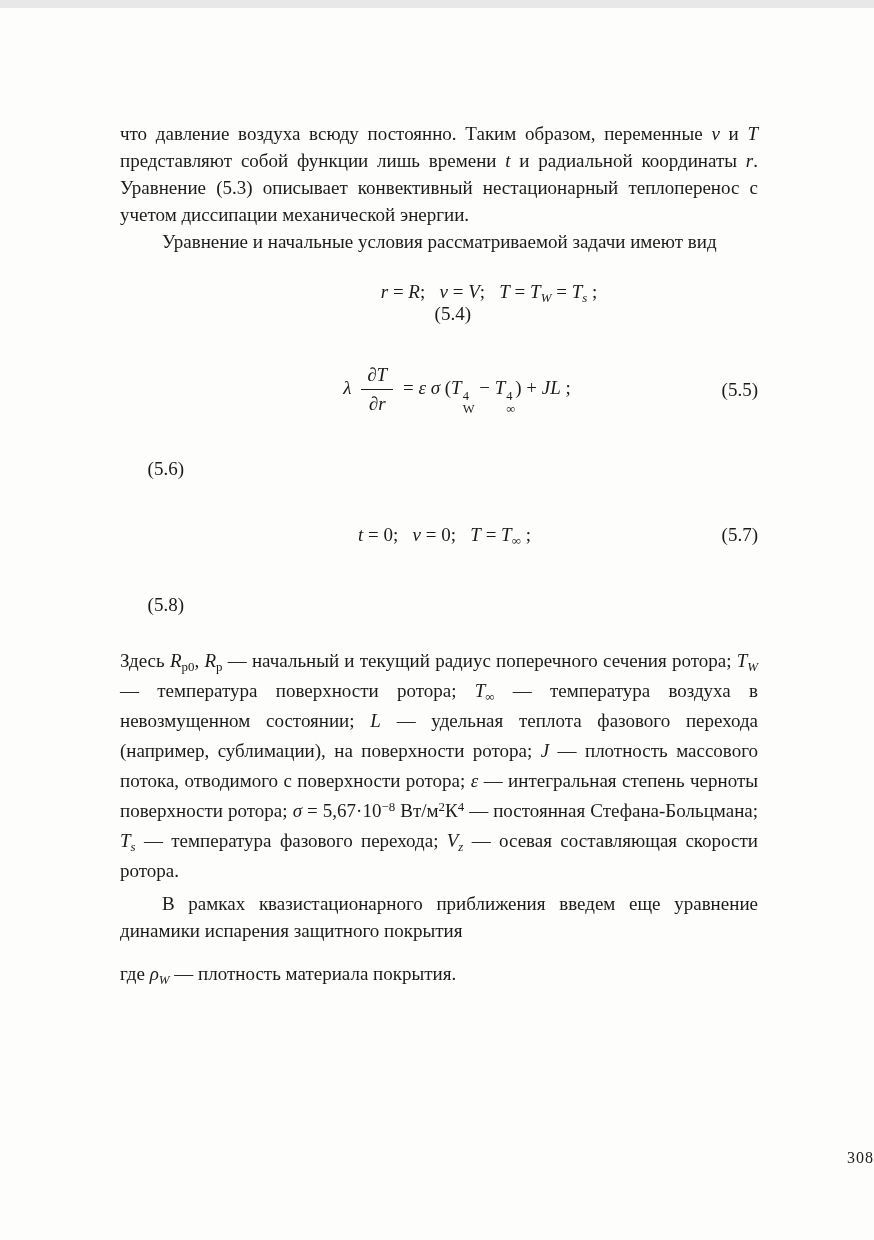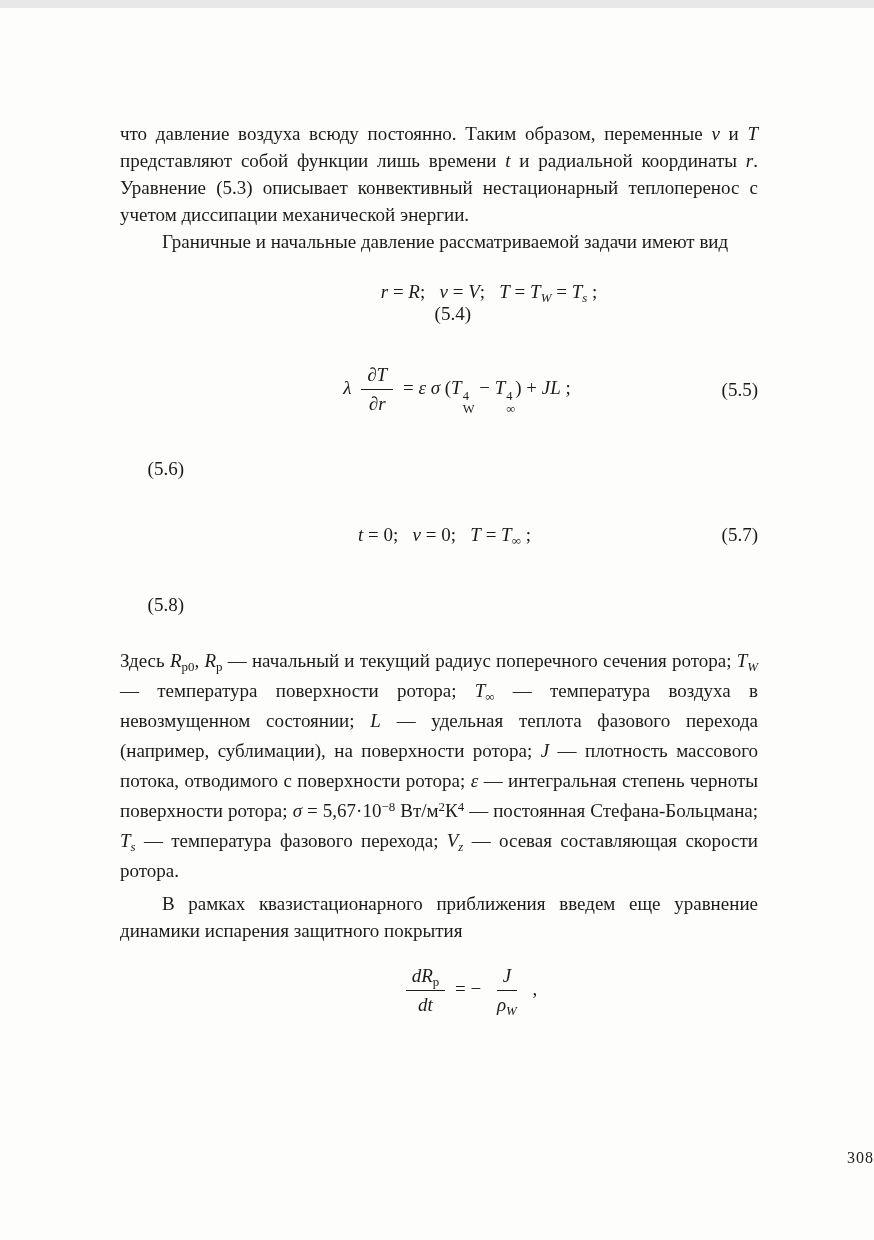--- a/index.html
+++ b/index.html
@@ -57,21 +57,21 @@
     text-align:right; font-size:16px; letter-spacing:1px;
   }
 </style>
 </head>
 <body>
 
 <div class="page">
 
   <p class="para"><span>что давление воздуха всюду постоянно. Таким образом, переменные </span><span class="tk-i">v</span><span> и </span><span class="tk-i">T</span><span> представляют собой функции лишь времени </span><span class="tk-i">t</span><span> и радиальной координаты </span><span class="tk-i">r</span><span>. Уравнение (5.3) описывает конвективный нестационарный теплоперенос с учетом диссипации механической энергии.</span></p>
 
-  <p class="para indent"><span>Граничные и начальные давление рассматриваемой задачи имеют вид</span></p>
+  <p class="para indent"><span>Уравнение и начальные условия рассматриваемой задачи имеют вид</span></p>
 
   <div class="eq-row eq54">
     <span class="eq-content"><span class="tk-i">r</span><span> = </span><span class="tk-i">R</span><span>;  </span><span class="tk-i">v</span><span> = </span><span class="tk-i">V</span><span>;  </span><span class="tk-i">T</span><span> = </span><span class="tk-i">T</span><span class="tk-sub tk-i">W</span><span> = </span><span class="tk-i">T</span><span class="tk-sub tk-i">s</span><span> ;</span></span>
     <span class="eq-num">(5.4)</span>
   </div>
 
   <div class="eq-row eq55">
     <span class="eq-content"><span><span class="tk-i">λ</span><span> </span></span><span class="frac">
           <span class="fnum"><span class="tk-i">∂T</span></span>
           <span class="fden"><span class="tk-i">∂r</span></span>
@@ -95,26 +95,18 @@
   </div>
 
   <div class="eq-row eq58">
     <span class="eq-num">(5.8)</span>
   </div>
 
   <p class="para symbols"><span>Здесь </span><span class="tk-i">R</span><span class="tk-sub">p0</span><span>, </span><span class="tk-i">R</span><span class="tk-sub">p</span><span> — начальный и текущий радиус поперечного сечения ротора; </span><span class="tk-i">T</span><span class="tk-sub tk-i">W</span><span> — температура поверхности ротора; </span><span class="tk-i">T</span><span class="tk-sub">∞</span><span> — температура воздуха в невозмущенном состоянии; </span><span class="tk-i">L</span><span> — удельная теплота фазового перехода (например, сублимации), на поверхности ротора; </span><span class="tk-i">J</span><span> — плотность массового потока, отводимого с поверхности ротора; </span><span class="tk-i">ε</span><span> — интегральная степень черноты поверхности ротора; </span><span class="tk-i">σ</span><span> = 5,67·10</span><span class="tk-sup">−8</span><span> Вт/м</span><span class="tk-sup">2</span><span>К</span><span class="tk-sup">4</span><span> — постоянная Стефана-Больцмана; </span><span class="tk-i">T</span><span class="tk-sub tk-i">s</span><span> — температура фазового перехода; </span><span class="tk-i">V</span><span class="tk-sub tk-i">z</span><span> — осевая составляющая скорости ротора.</span></p>
 
   <p class="para indent after-symbols"><span>В рамках квазистационарного приближения введем еще уравнение динамики испарения защитного покрытия</span></p>
 
-  <div class="eq-row eq-dyn-row">
-    <span class="eq-content"><span class="frac">
-          <span class="fnum"><span class="tk-i">dR</span><span class="tk-sub">p</span></span>
-          <span class="fden"><span class="tk-i">dt</span></span>
-        </span><span><span> = − </span></span><span class="frac">
-          <span class="fnum"><span class="tk-i">J</span></span>
-          <span class="fden"><span class="tk-i">ρ</span><span class="tk-sub tk-i">W</span></span>
-        </span><span><span> ,</span></span></span>
-  </div>
 
+  <p class="para where-line"><span>где </span><span class="tk-i">ρ</span><span class="tk-sub tk-i">W</span><span> — плотность материала покрытия.</span></p>
 
   <div class="page-num">308</div>
 
 </div>
 
 </body></html>

